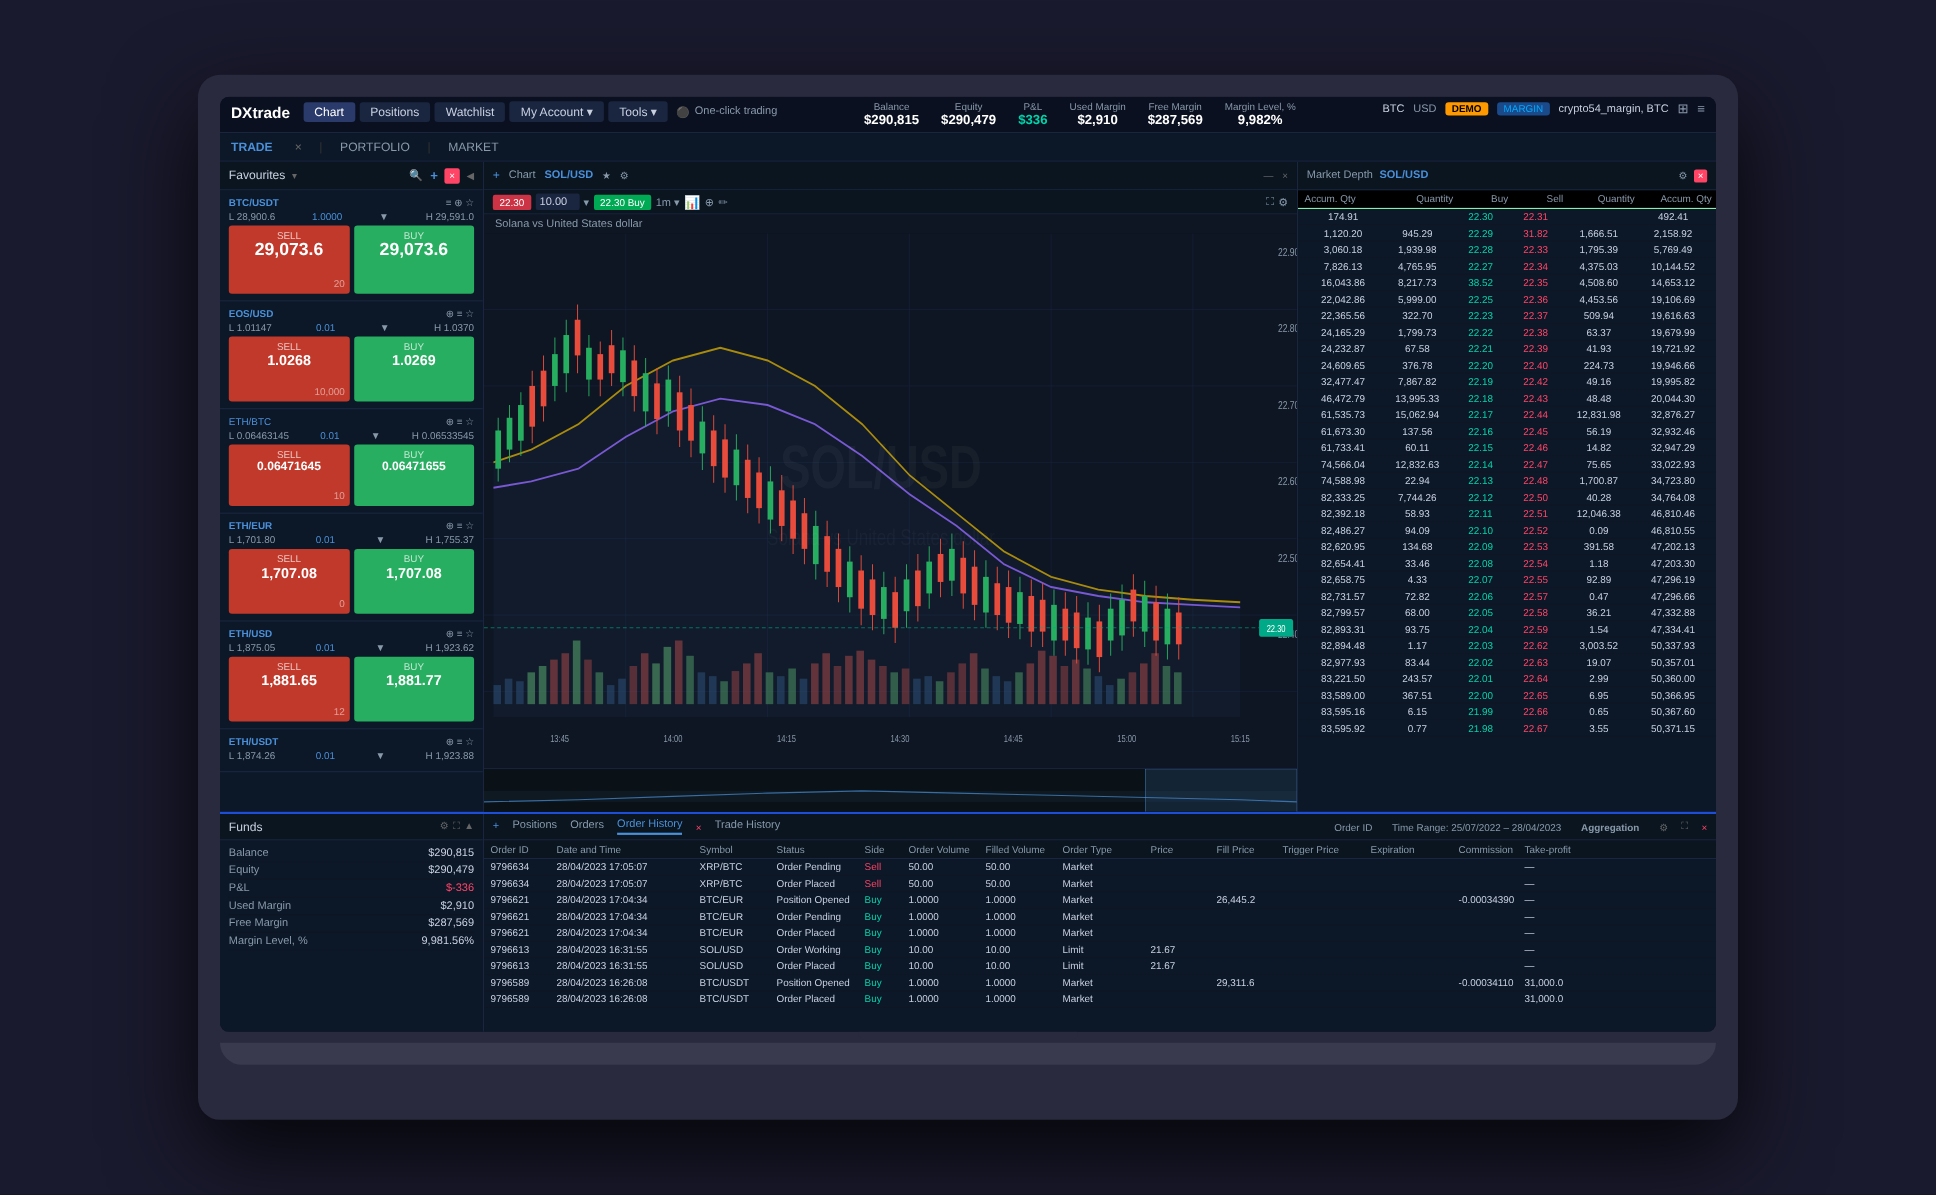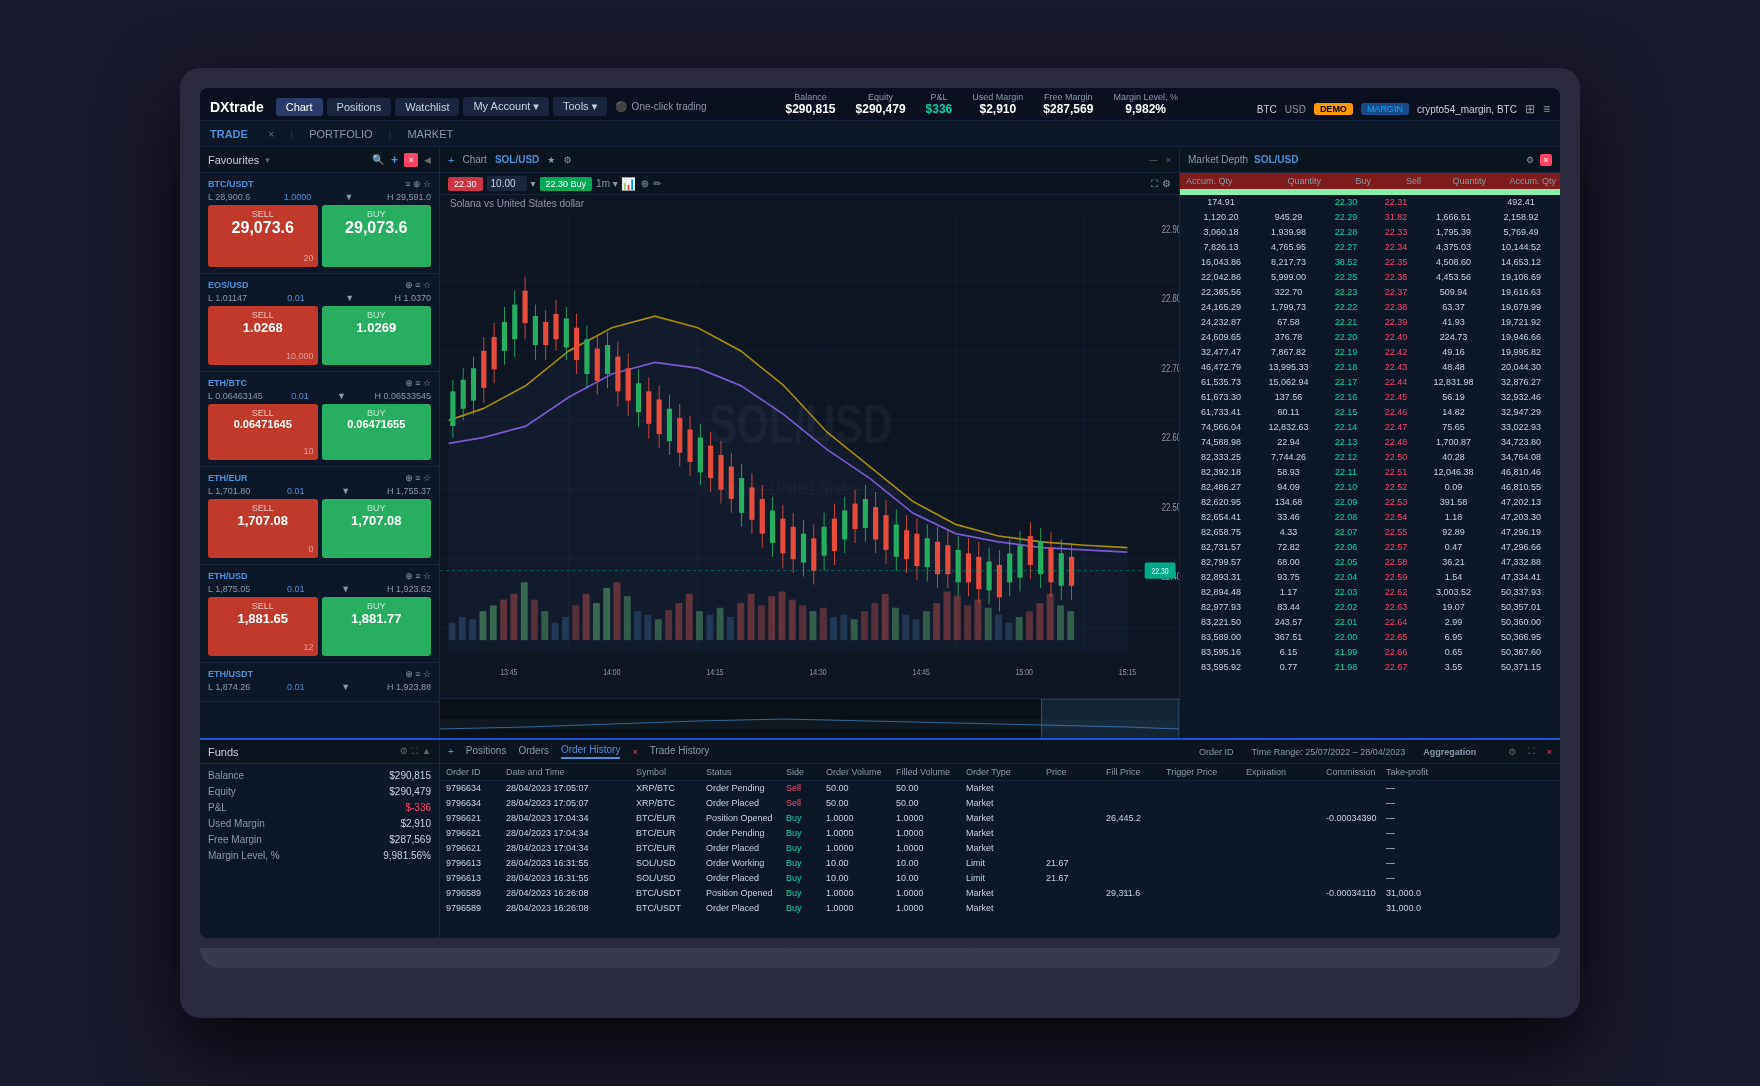--- a/index.html
+++ b/index.html
@@ -47,21 +47,21 @@
       height: 100%;
       background: #0e1623;
       color: #c8d0e0;
       font-size: 11px;
     }
 
     
     .top-bar {
       background: #0a1020;
       display: flex;
-      align-items: flex-end;
+      align-items: flex-start;
       justify-content: space-between;
       padding: 4px 10px;
       border-bottom: 1px solid #1a2540;
       min-height: 32px;
     }
     .logo {
       color: #00a8ff;
       font-weight: bold;
       font-size: 14px;
     }
@@ -262,22 +262,22 @@
     .order-book {
       flex: 1;
       overflow-y: auto;
       font-size: 10px;
     }
     .order-book-header {
       display: grid;
       grid-template-columns: 70px 65px 50px 50px 65px 70px;
       padding: 3px 6px;
       color: #8899aa;
-      border-bottom: 6px solid #86efac;
-      background: #7f1d1d;
+      border-bottom: 1px solid #86efac;
+      background: #000000;
       font-size: 9px;
       text-align: right;
     }
     .order-book-header :first-child { text-align: left; }
     .order-row {
       display: grid;
       grid-template-columns: 70px 65px 50px 50px 65px 70px;
       padding: 2px 6px;
       border-bottom: 1px solid #0e1623;
       font-size: 9px;
@@ -540,21 +540,21 @@
                 <div class="price-buy">
                   <div class="price-label">BUY</div>
                   <div class="price-value">1.0269</div>
                   <div class="price-qty" style="color:transparent;">.</div>
                 </div>
               </div>
             </div>
 
             <div class="price-widget">
               <div class="lh-row">
-                <span style="color:#4a90d9;font-weight:bold;">ETH/BTC</span>
+                <span style="color:#4a90d9;font-weight:normal;">ETH/BTC</span>
                 <span style="color:#8899aa;font-size:9px;">⊕ ≡ ☆</span>
               </div>
               <div class="lh-row">
                 <span>L 0.06463145</span>
                 <span style="color:#4a90d9;">0.01</span>
                 <span style="color:#8899aa;">▼</span>
                 <span>H 0.06533545</span>
               </div>
               <div class="price-row">
                 <div class="price-sell">
@@ -1239,21 +1239,21 @@
           <div class="orders-header">
             <span style="color:#4a90d9;font-size:10px;cursor:pointer;">+</span>
             <span class="orders-tab">Positions</span>
             <span class="orders-tab">Orders</span>
             <span class="orders-tab active">Order History</span>
             <span style="color:#ff4466;font-size:9px;cursor:pointer;">×</span>
             <span class="orders-tab">Trade History</span>
             <span style="flex:1;"></span>
             <span style="color:#8899aa;font-size:9px;margin-right:6px;">Order ID</span>
             <span style="color:#8899aa;font-size:9px;margin-right:6px;">Time Range: 25/07/2022 – 28/04/2023</span>
-            <span style="color:#8899aa;font-size:9px;font-weight:bold;margin-right:20px;">Aggregation</span>
+            <span style="color:#8899aa;font-size:9px;font-weight:bold;margin-right:6px;">Aggregation</span>
             <span style="color:#666;font-size:9px;">⚙</span>
             <span style="color:#666;font-size:9px;">⛶</span>
             <span style="color:#ff4466;font-size:9px;">×</span>
           </div>
           <div class="orders-table scrollbar-thin" style="overflow-x:auto;overflow-y:auto;">
             <div class="orders-col-header" style="white-space:nowrap;min-width:900px;">
               <span>Order ID</span>
               <span>Date and Time</span>
               <span>Symbol</span>
               <span>Status</span>

